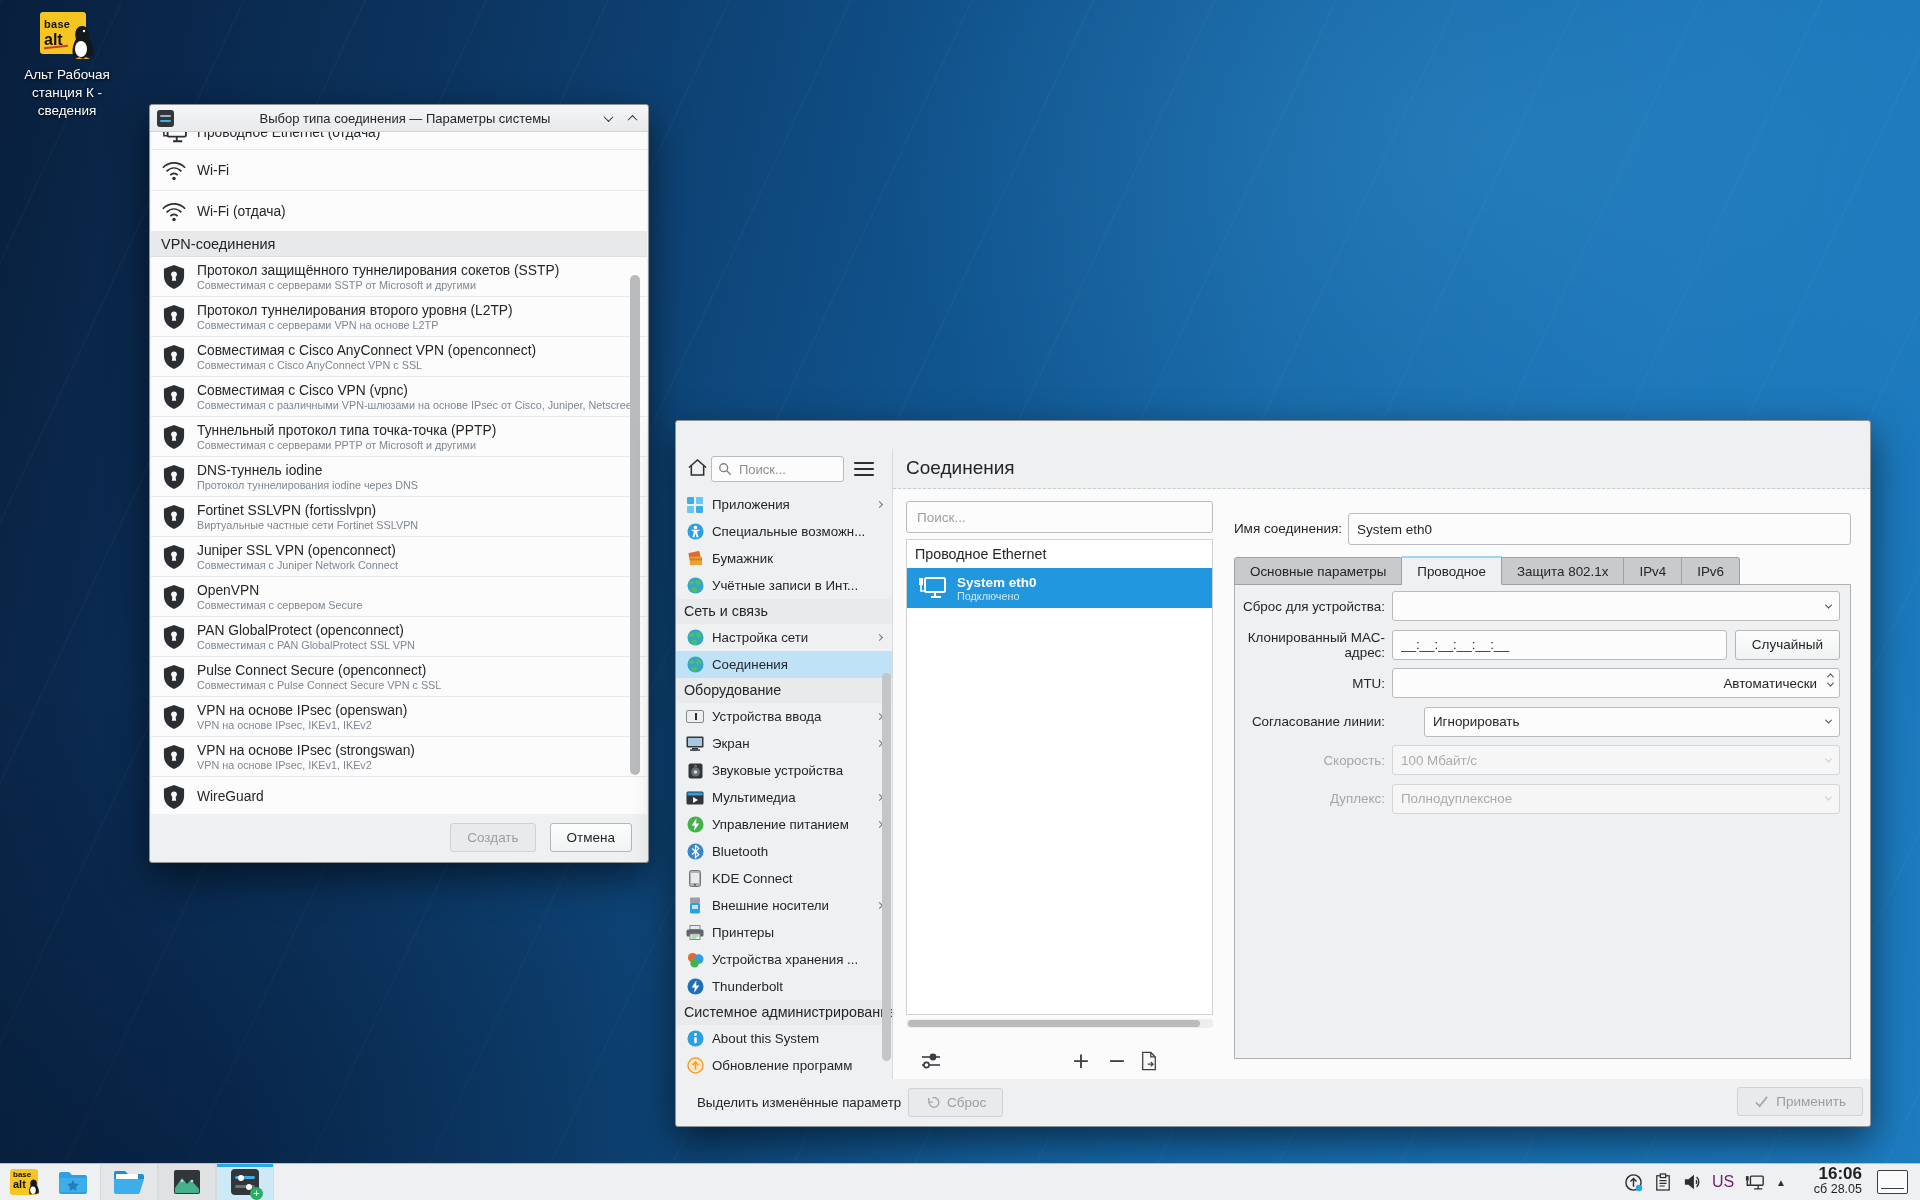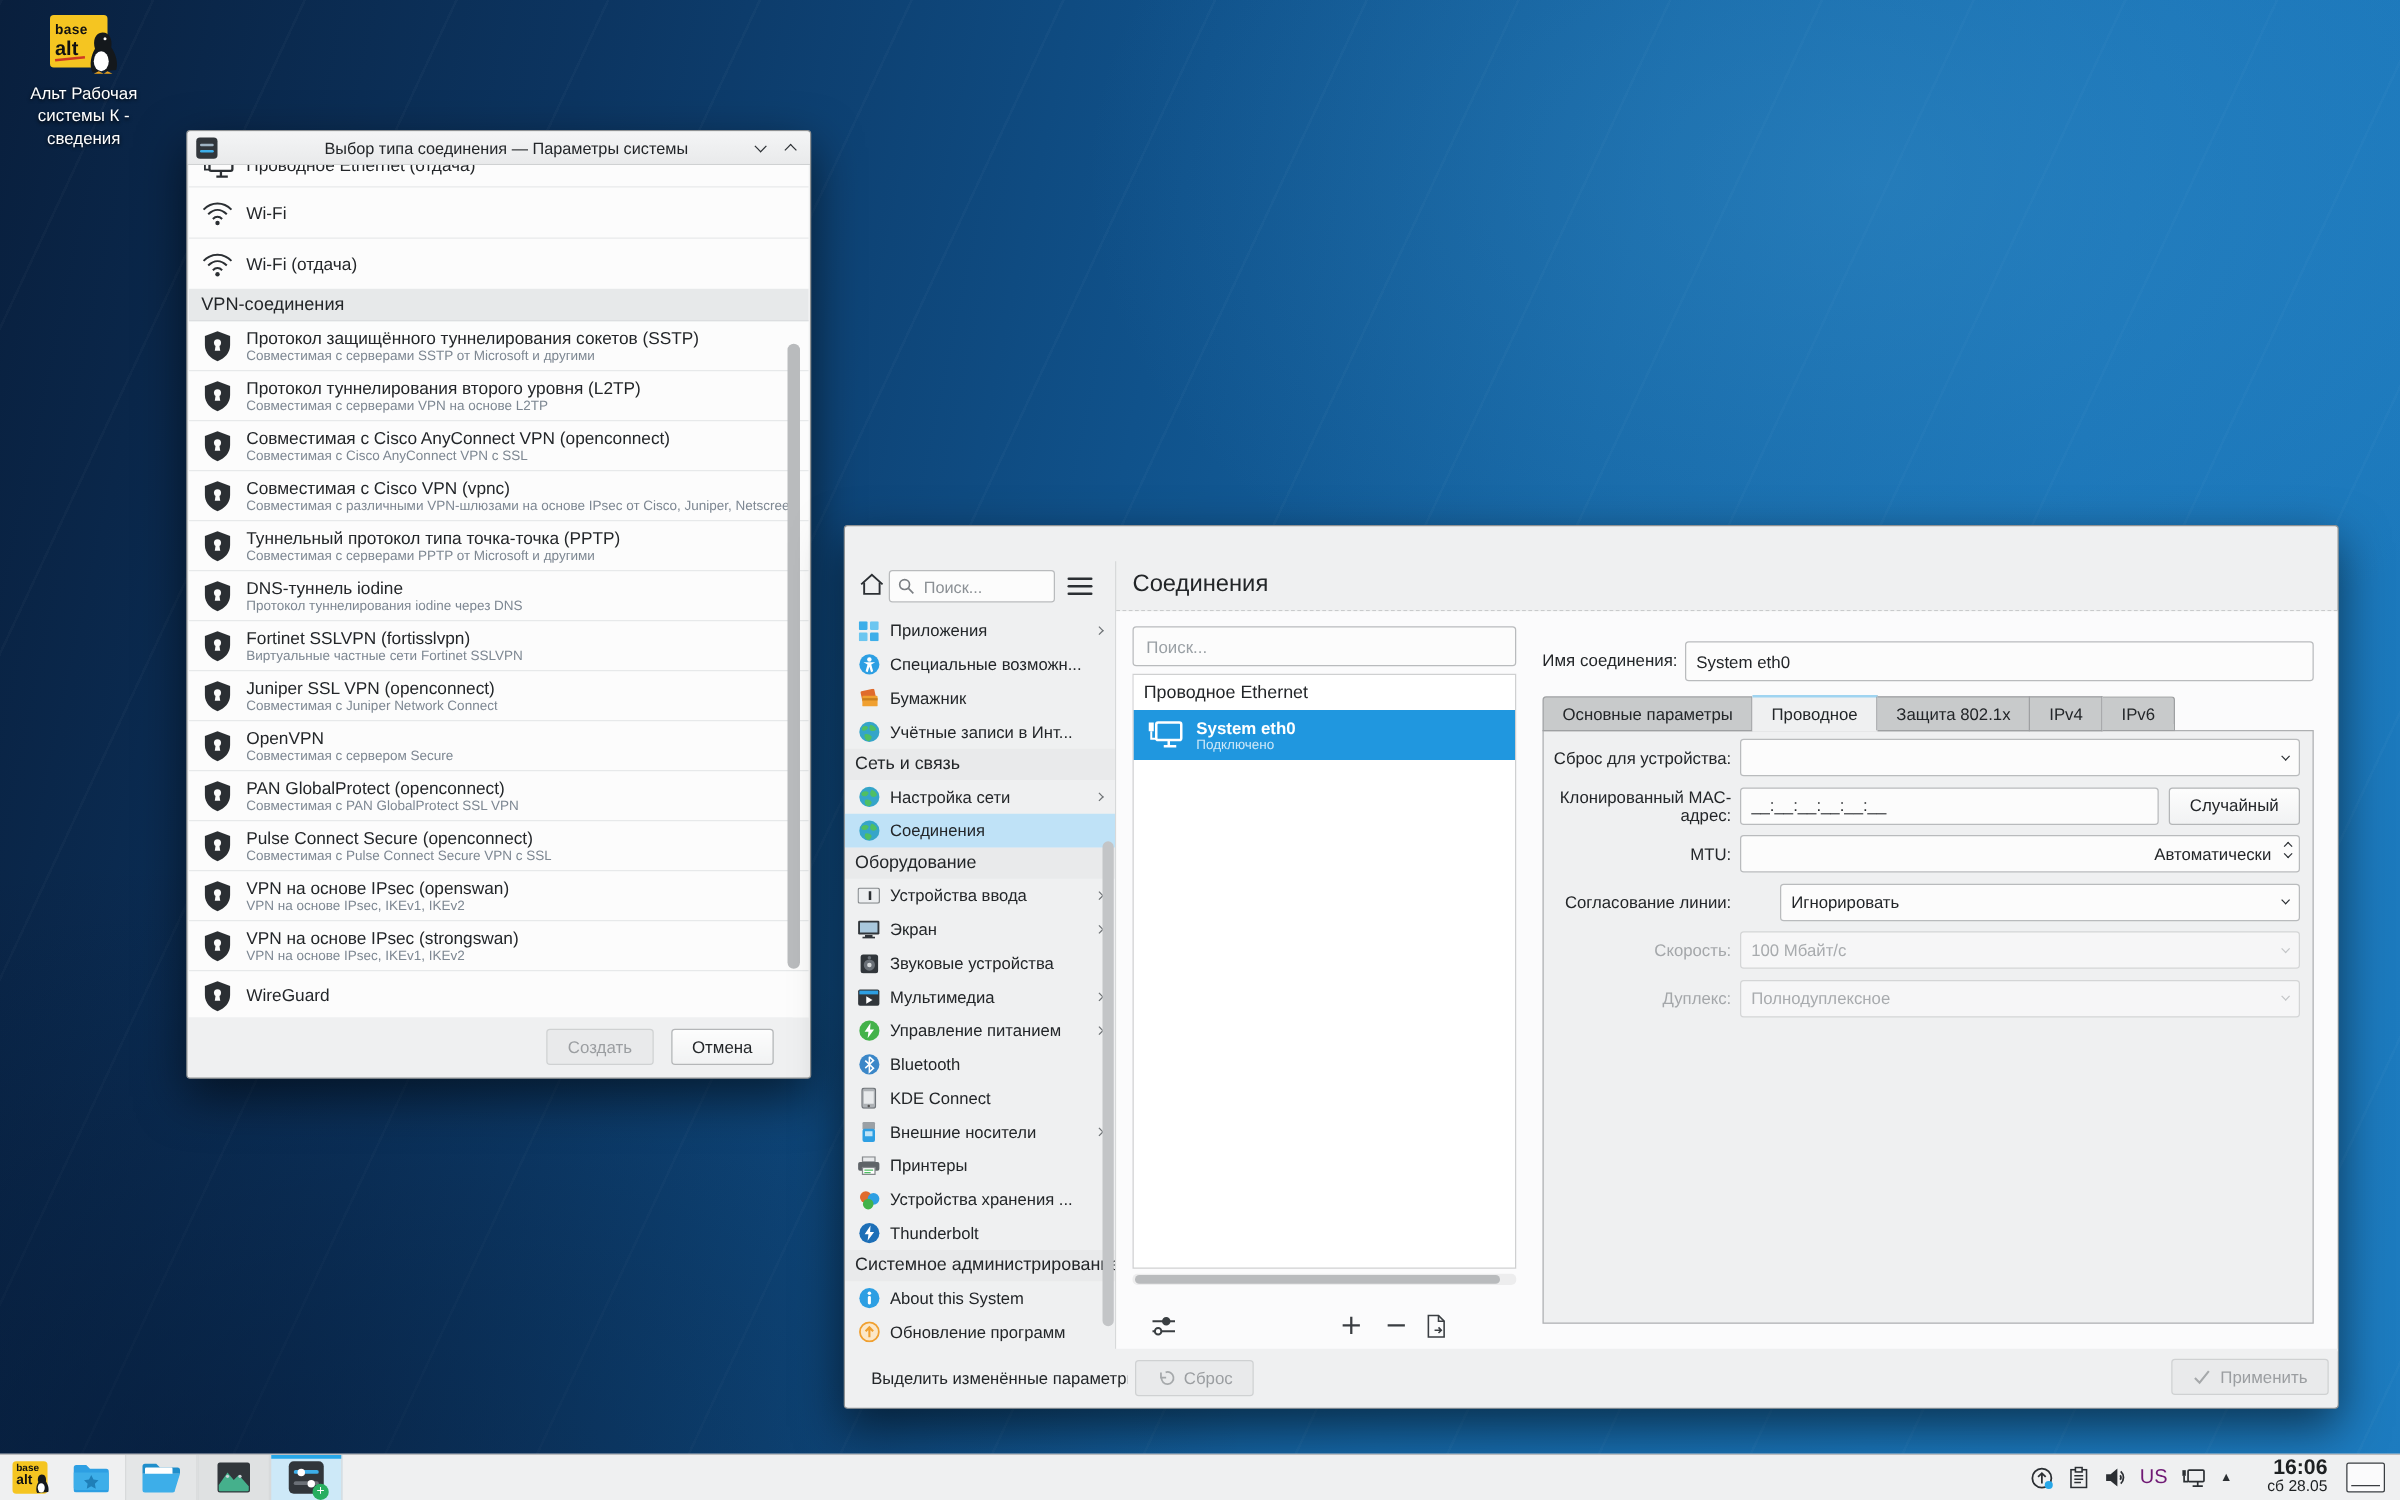--- a/index.html
+++ b/index.html
@@ -34,21 +34,21 @@
   .dlg-row.simple{height:41px;}
   .dlg-row.vpn{height:40px;}
   .dlg-ico{width:46px;display:flex;justify-content:center;flex:none;}
   .dlg-title{font-size:13.8px;color:#232629;white-space:nowrap;}
   .dlg-sub{font-size:10.8px;color:#7d8792;white-space:nowrap;margin-top:1px;}
   .dlg-txt{display:flex;flex-direction:column;justify-content:center;overflow:hidden;}
   .dlg-section{height:25px;line-height:25px;background:#e7e9ea;font-size:14.5px;padding-left:10px;border-bottom:1px solid #dcdee0;}
   .dlg-row.partialwrap{height:18px;overflow:hidden;border-bottom:1px solid #e7e9ea;display:block;}
   .partial-inner{height:41px;display:flex;align-items:center;margin-top:-20px;}
   #dlg-scroll{position:absolute;right:8px;top:170px;width:10px;height:500px;border-radius:5px;background:#b9bbbd;}
-  #dlg-btns{position:absolute;left:1px;right:14px;bottom:1px;height:47px;display:flex;align-items:center;
+  #dlg-btns{position:absolute;left:1px;right:1px;bottom:1px;height:47px;display:flex;align-items:center;
             justify-content:flex-end;gap:14px;padding-right:15px;background:#eff0f1;border-radius:0 0 3px 3px;}
   .btn{height:29px;padding:0 16px;font-size:13.5px;font-family:inherit;border-radius:3px;border:1px solid #b4b6b8;
        background:linear-gradient(#fdfdfd,#f1f2f3);color:#232629;display:flex;align-items:center;gap:7px;}
   .btn.disabled{background:#e9eaeb;border-color:#cfd1d2;color:#9b9ea1;}
   
   #mainwin{left:675px;top:420px;width:1196px;height:707px;}
   #mw-toolbar{position:absolute;top:28px;left:0;width:216px;height:40px;display:flex;align-items:center;}
   #mw-search{width:133px;height:26px;margin-left:35px;border:1px solid #b9bbbd;border-radius:3px;background:#fcfcfc;
              display:flex;align-items:center;padding:0 6px;gap:5px;}
   #mw-search input{border:0;outline:0;background:transparent;width:100px;font-size:13px;font-family:inherit;color:#232629;}
@@ -153,21 +153,21 @@
       </div>
       <svg width="30" height="36" viewBox="0 0 30 36" style="position:absolute;right:-2px;bottom:-2px;">
         <path d="M16 2 C22 2 24 8 23 14 C26 18 29 26 27 32 L8 34 C5 28 7 20 10 15 C8 9 10 2 16 2 Z" fill="#14181c"></path>
         <ellipse cx="15" cy="25" rx="6" ry="8" fill="#fff"></ellipse>
         <path d="M13 33 l-4 2 h8 z M20 33 l-3 2 h7 z" fill="#e8a11b"></path>
         <circle cx="18" cy="7" r="1.2" fill="#fff"></circle>
       </svg>
     </div>
     <div id="desk-label">
       <span class="label-line">Альт Рабочая</span>
-      <span class="label-line">системы К  -</span>
+      <span class="label-line">станция К  -</span>
       <span class="label-line">сведения</span>
     </div>
   </div>
 
   <section class="window" id="dialog">
     <div class="titlebar">
       <span class="appicon">
           <i class="t"></i>
           <i class="b"></i>
         </span>

